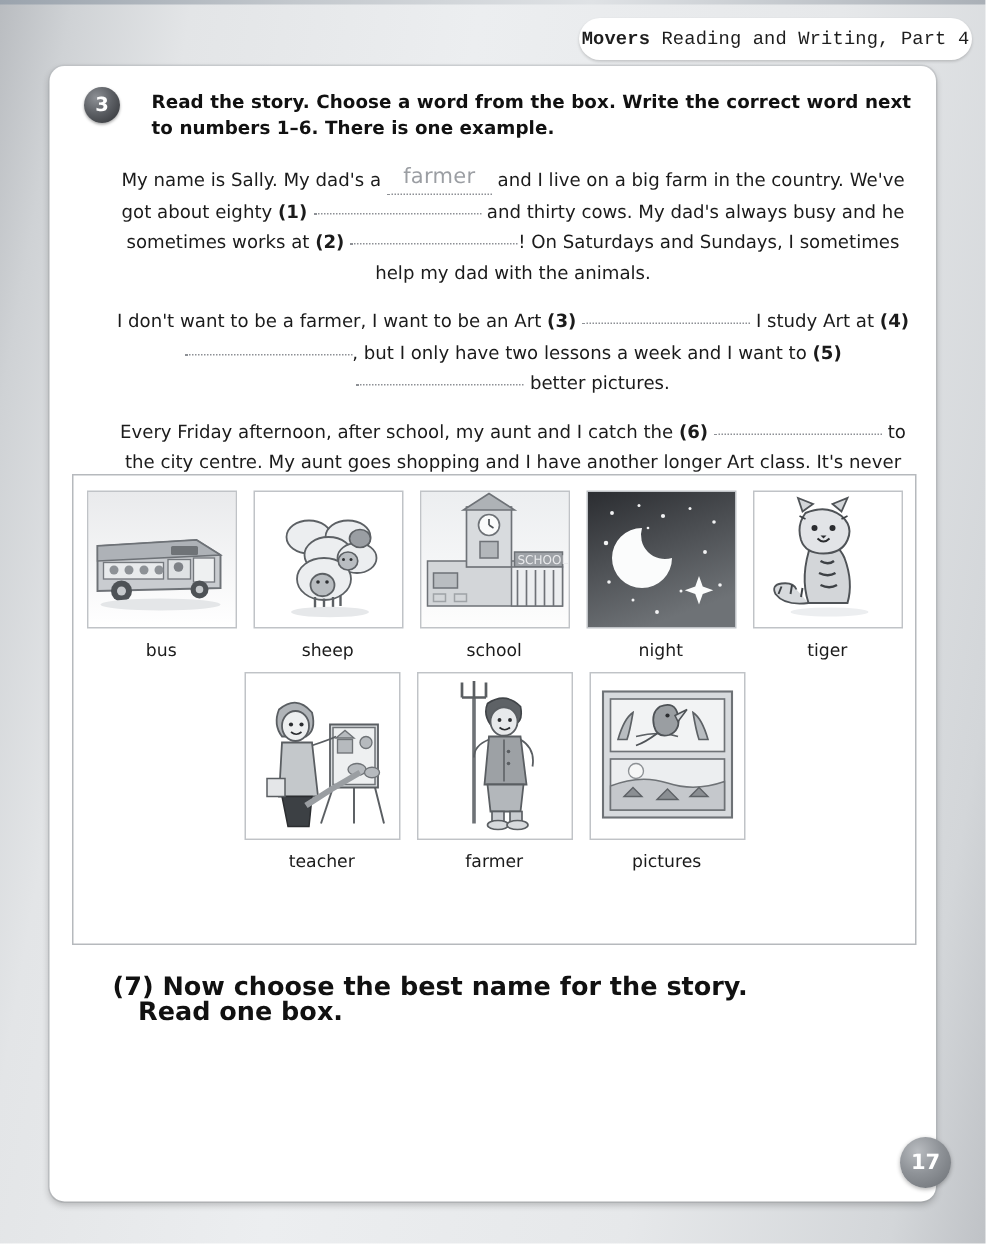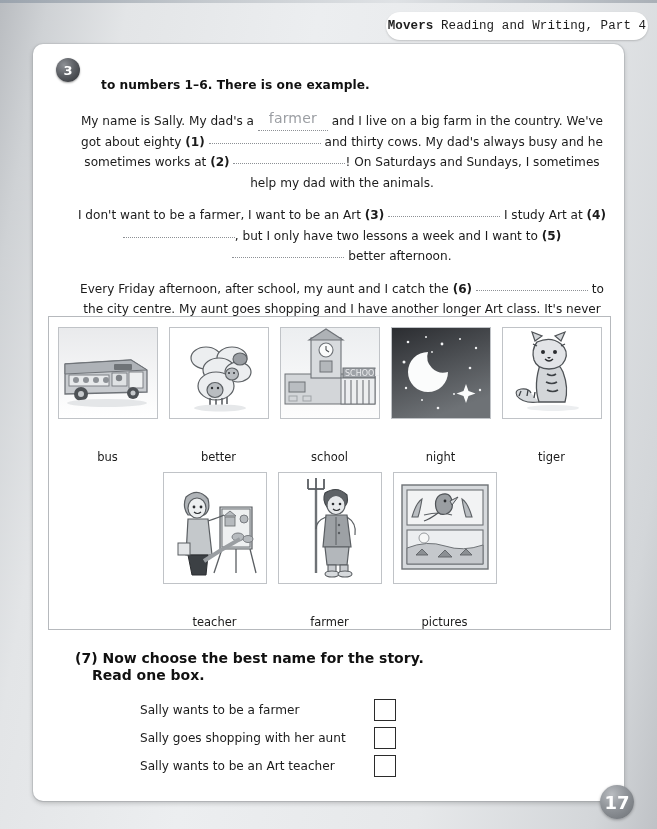--- a/index.html
+++ b/index.html
@@ -79,88 +79,88 @@
     position: absolute; left: 15px; top: 272px;
     width: 561px; height: 312px;
     border: 1px solid #b6b9bd;
     background: #fff;
   }
   .pic-row {
     display: flex; justify-content: center; align-items: flex-start;
   }
   .pic-row.row1 { gap: 11px; padding: 10px 0 0 0; }
   .pic-row.row2 { gap: 11px; padding: 8px 0 0 0; }
-  .pic-cell { display: flex; flex-direction: column; align-items: center; gap: 24px; }
+  .pic-cell { display: flex; flex-direction: column; align-items: center; }
   .pic-frame {
     border: 1px solid #c0c3c7;
     background: #fdfdfd;
     box-sizing: border-box;
     overflow: hidden;
     position: relative;
   }
   .r1 .pic-frame { width: 100px; height: 92px; }
   .r2 .pic-frame { width: 104px; height: 112px; }
   .pic-caption {
     margin-top: 7px; font-size: 11.5px; color: #1b1b1b;
   }
 
   .q7 {
     position: absolute; left: 42px; top: 606px; width: 520px;
   }
   .q7-title {
-    font-size: 14px; font-weight: bold; color: #111; line-height: 17px;
+    font-size: 17px; font-weight: bold; color: #111; line-height: 17px;
   }
   .q7-title .indent { padding-left: 17px; display: block; }
   .opts { margin-top: 12px; }
   .opt-row {
     display: flex; align-items: center;
     height: 28px; padding-left: 65px;
   }
   .opt-label {
     font-size: 12.1px; color: #1b1b1b; width: 230px;
   }
   .tickbox {
     width: 20px; height: 20px;
     border: 1.5px solid #2b2b2b; background: #fff;
     margin-left: 4px;
   }
 
   .page-num {
-    position: absolute; left: 600px; top: 785px;
+    position: absolute; left: 600px; top: 758px;
     width: 34px; height: 34px; border-radius: 50%;
     background: radial-gradient(circle at 35% 28%, #b9bcc0 0%, #8f9398 45%, #6b6f74 100%);
-    color: #fff; font-size: 18px; font-weight: bold;
+    color: #fff; font-size: 14px; font-weight: bold;
     display: flex; align-items: center; justify-content: center;
     box-shadow: 0 1px 3px rgba(0,0,0,0.3);
   }
   svg { display: block; }
 </style>
 </head>
 <body>
 
 <div class="page-top-edge"></div>
 
 <div class="header-tab">
   <div class="txt"><span class="bold">Movers</span><span> Reading and Writing, Part 4</span></div>
 </div>
 
 <div class="card">
 
   <div class="exercise-head">
     <div class="ex-badge">3</div>
     <div class="ex-text">
-      <br>
+      <span>Read the story. Choose a word from the box. Write the correct word next</span><br>
       <span>to numbers 1–6. There is one example.</span>
     </div>
   </div>
 
   <div class="story">
     <p><span>My name is Sally. My dad's a </span><span class="dots w-ex"><span class="handwritten">farmer</span></span><span> and I live on a big farm in the country. We've got about eighty </span><span class="gapnum">(1)</span> <span class="dots w-std"></span><span> and thirty cows. My dad's always busy and he sometimes works at </span><span class="gapnum">(2)</span> <span class="dots w-std"></span><span>! On Saturdays and Sundays, I sometimes help my dad with the animals.</span></p>
 
-    <p><span>I don't want to be a farmer, I want to be an Art </span><span class="gapnum">(3)</span> <span class="dots w-std"></span><span> I study Art at </span><span class="gapnum">(4)</span> <span class="dots w-std"></span><span>, but I only have two lessons a week and I want to </span><span class="gapnum">(5)</span> <span class="dots w-std"></span><span> better afternoon.</span></p>
+    <p><span>I don't want to be a farmer, I want to be an Art </span><span class="gapnum">(3)</span> <span class="dots w-std"></span><span> I study Art at </span><span class="gapnum">(4)</span> <span class="dots w-std"></span><span>, but I only have two lessons a week and I want to </span><span class="gapnum">(5)</span> <span class="dots w-std"></span><span> better pictures.</span></p>
 
     <p><span>Every Friday afternoon, after school, my aunt and I catch the </span><span class="gapnum">(6)</span> <span class="dots w-std"></span><span> to the city centre. My aunt goes shopping and I have another longer Art class. It's never boring, it's exciting!</span></p>
   </div>
 
   <div class="pic-box">
 
     <div class="pic-row row1 r1">
 
       <div class="pic-cell">
         <div class="pic-frame">
@@ -213,21 +213,21 @@
               <circle cx="64" cy="45" r="1" fill="#2e3033"></circle>
             <g stroke="#5c6064" stroke-width="1.6">
               <line x1="40" y1="70" x2="40" y2="78"></line>
                 <line x1="46" y1="71" x2="46" y2="79"></line>
               <line x1="52" y1="70" x2="52" y2="78"></line>
                 <line x1="57" y1="69" x2="57" y2="76"></line>
             </g>
             <ellipse cx="50" cy="80" rx="26" ry="3.5" fill="#e6e8ea"></ellipse>
           </svg>
         </div>
-        <div class="pic-caption">better</div>
+        <div class="pic-caption">sheep</div>
       </div>
 
       <div class="pic-cell">
         <div class="pic-frame">
           <svg width="98" height="90" viewBox="0 0 98 90">
             <defs>
                 <linearGradient id="sksky" x1="0" y1="0" x2="0" y2="1">
                   <stop offset="0" stop-color="#eceef0"></stop>
                   <stop offset="1" stop-color="#fdfdfd"></stop>
                 </linearGradient>
@@ -426,31 +426,17 @@
       </div>
 
     </div>
   </div>
 
   <div class="q7">
     <div class="q7-title">
       <span>(7) Now choose the best name for the story.</span>
       <span class="indent">Read one box.</span>
     </div>
-    <div class="opts">
-      <div class="opt-row">
-        <div class="opt-label">Sally wants to be a farmer</div>
-        <div class="tickbox"></div>
-      </div>
-      <div class="opt-row">
-        <div class="opt-label">Sally goes shopping with her aunt</div>
-        <div class="tickbox"></div>
-      </div>
-      <div class="opt-row">
-        <div class="opt-label">Sally wants to be an Art teacher</div>
-        <div class="tickbox"></div>
-      </div>
-    </div>
   </div>
 
 </div>
 
 <div class="page-num">17</div>
 
 </body></html>

